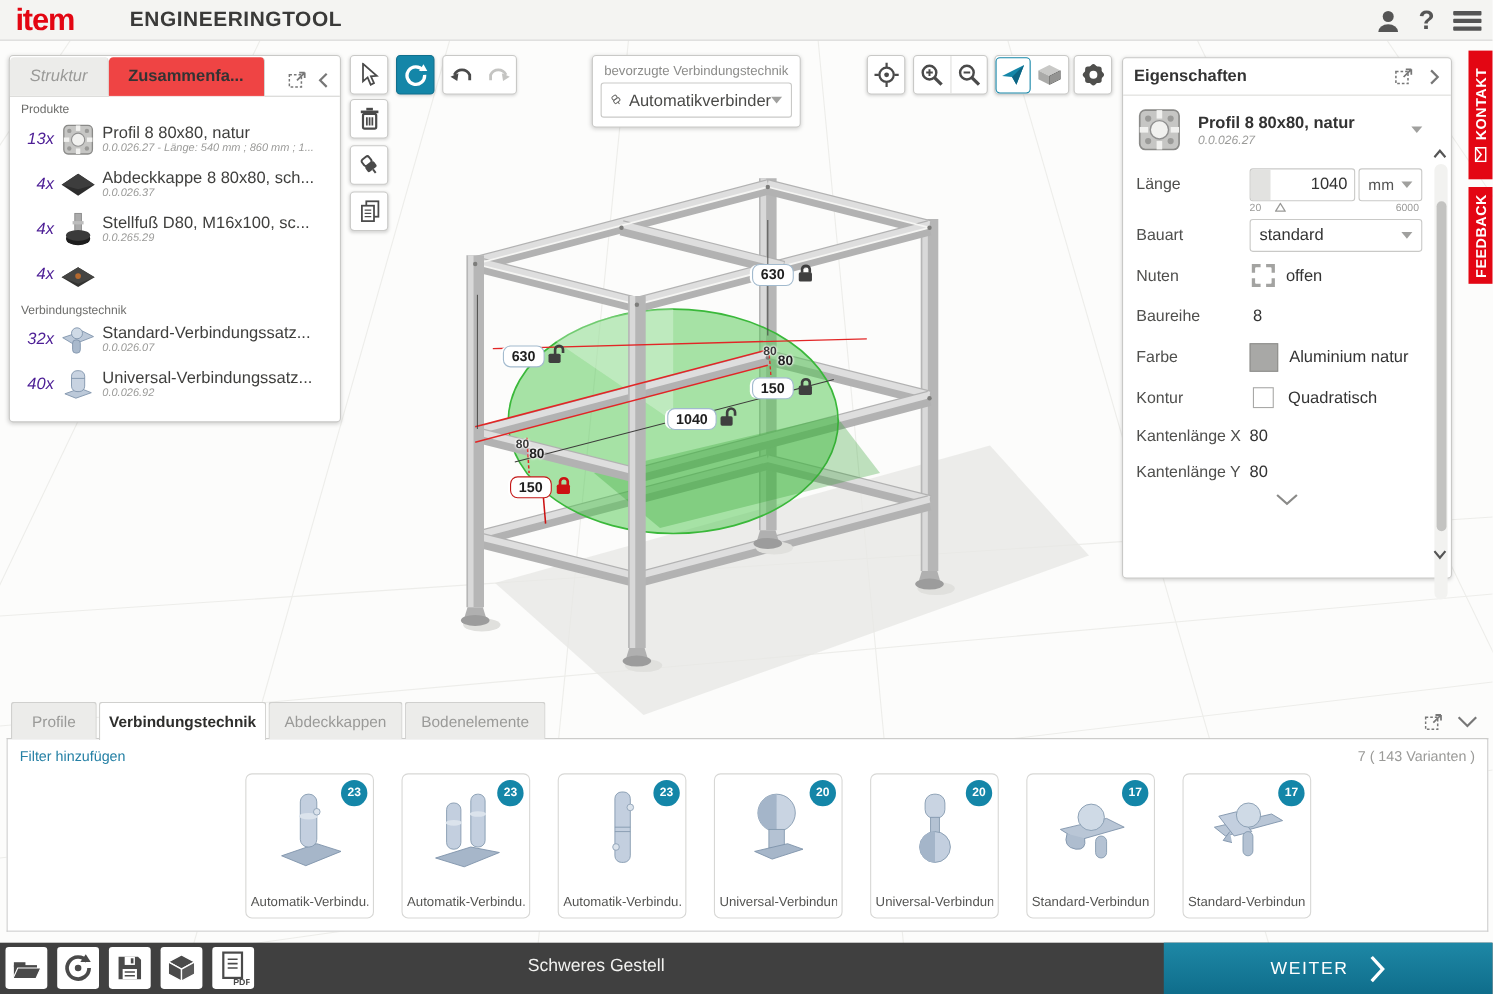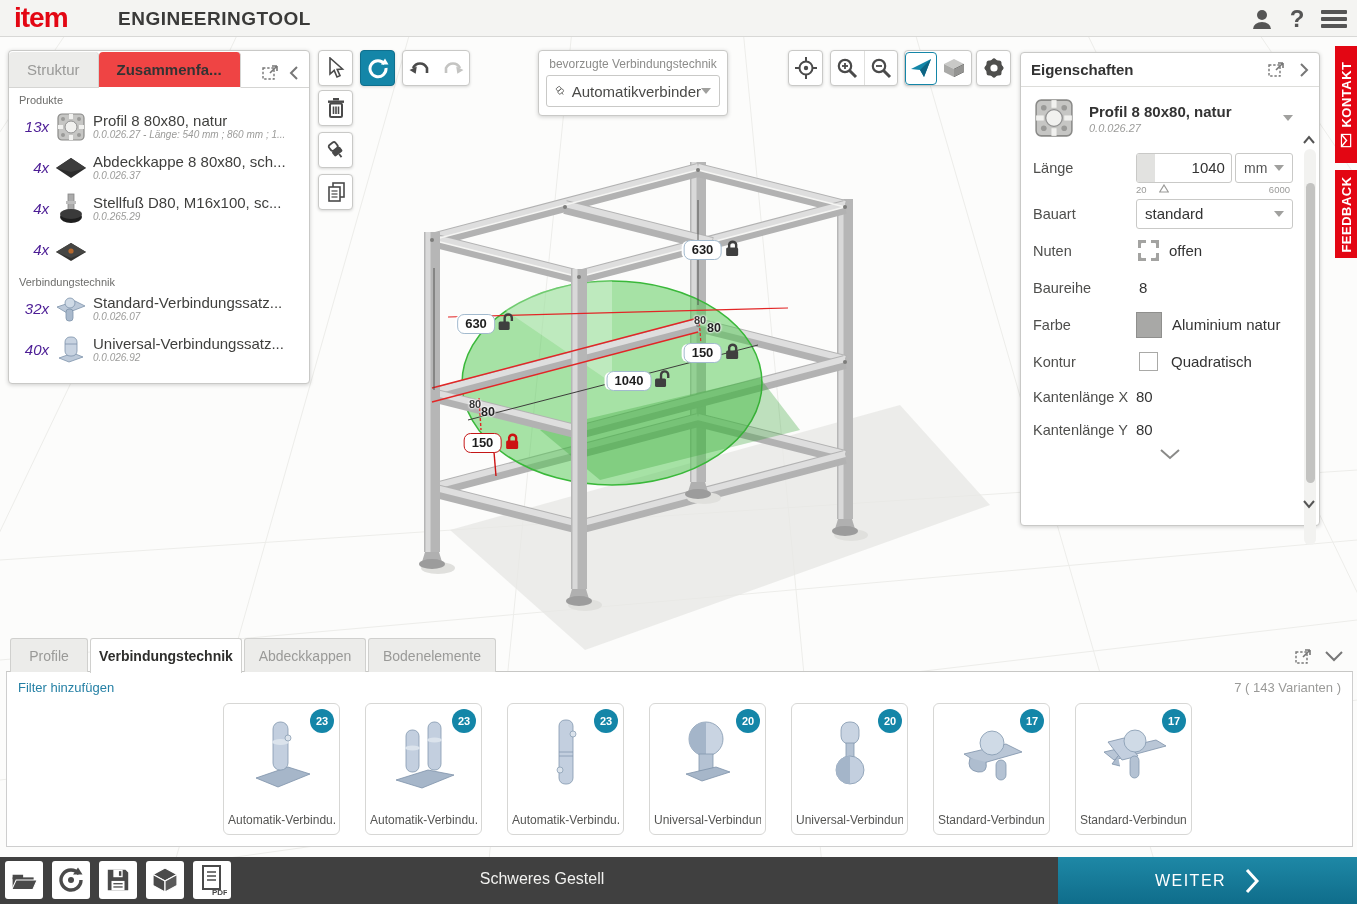--- a/index.html
+++ b/index.html
@@ -278,21 +278,21 @@
     <svg width="26" height="20" viewBox="0 0 26 20">
         <rect y="1" width="26" height="4" rx="1" fill="#555"></rect>
         <rect y="8" width="26" height="4" rx="1" fill="#555"></rect>
         <rect y="15" width="26" height="4" rx="1" fill="#555"></rect>
       </svg>
   </div>
 </div>
 
 <div class="panel spanel">
   <div class="stabs">
-    <div class="stab" style="border-top-left-radius:4px;">Struktur</div>
+    <div class="stab" style="border-top-left-radius:4px;font-style:italic;">Struktur</div>
     <div class="stab active">Zusammenfa...</div>
     <div style="flex:1;display:flex;align-items:center;justify-content:flex-end;gap:10px;padding:0 10px 6px 0;">
       <svg width="17" height="17" viewBox="0 0 17 17">
           <rect x="1" y="4" width="11" height="11" fill="none" stroke="#777" stroke-width="1.4" stroke-dasharray="2.4,1.8"></rect>
           <path d="M8 9 L15 2 M15 2 h-5 M15 2 v5" stroke="#777" stroke-width="1.6" fill="none"></path>
         </svg>
       <svg width="10" height="16" viewBox="0 0 10 16">
           <polyline points="8,2 2,8 8,14" fill="none" stroke="#777" stroke-width="2"></polyline>
         </svg>
     </div>

